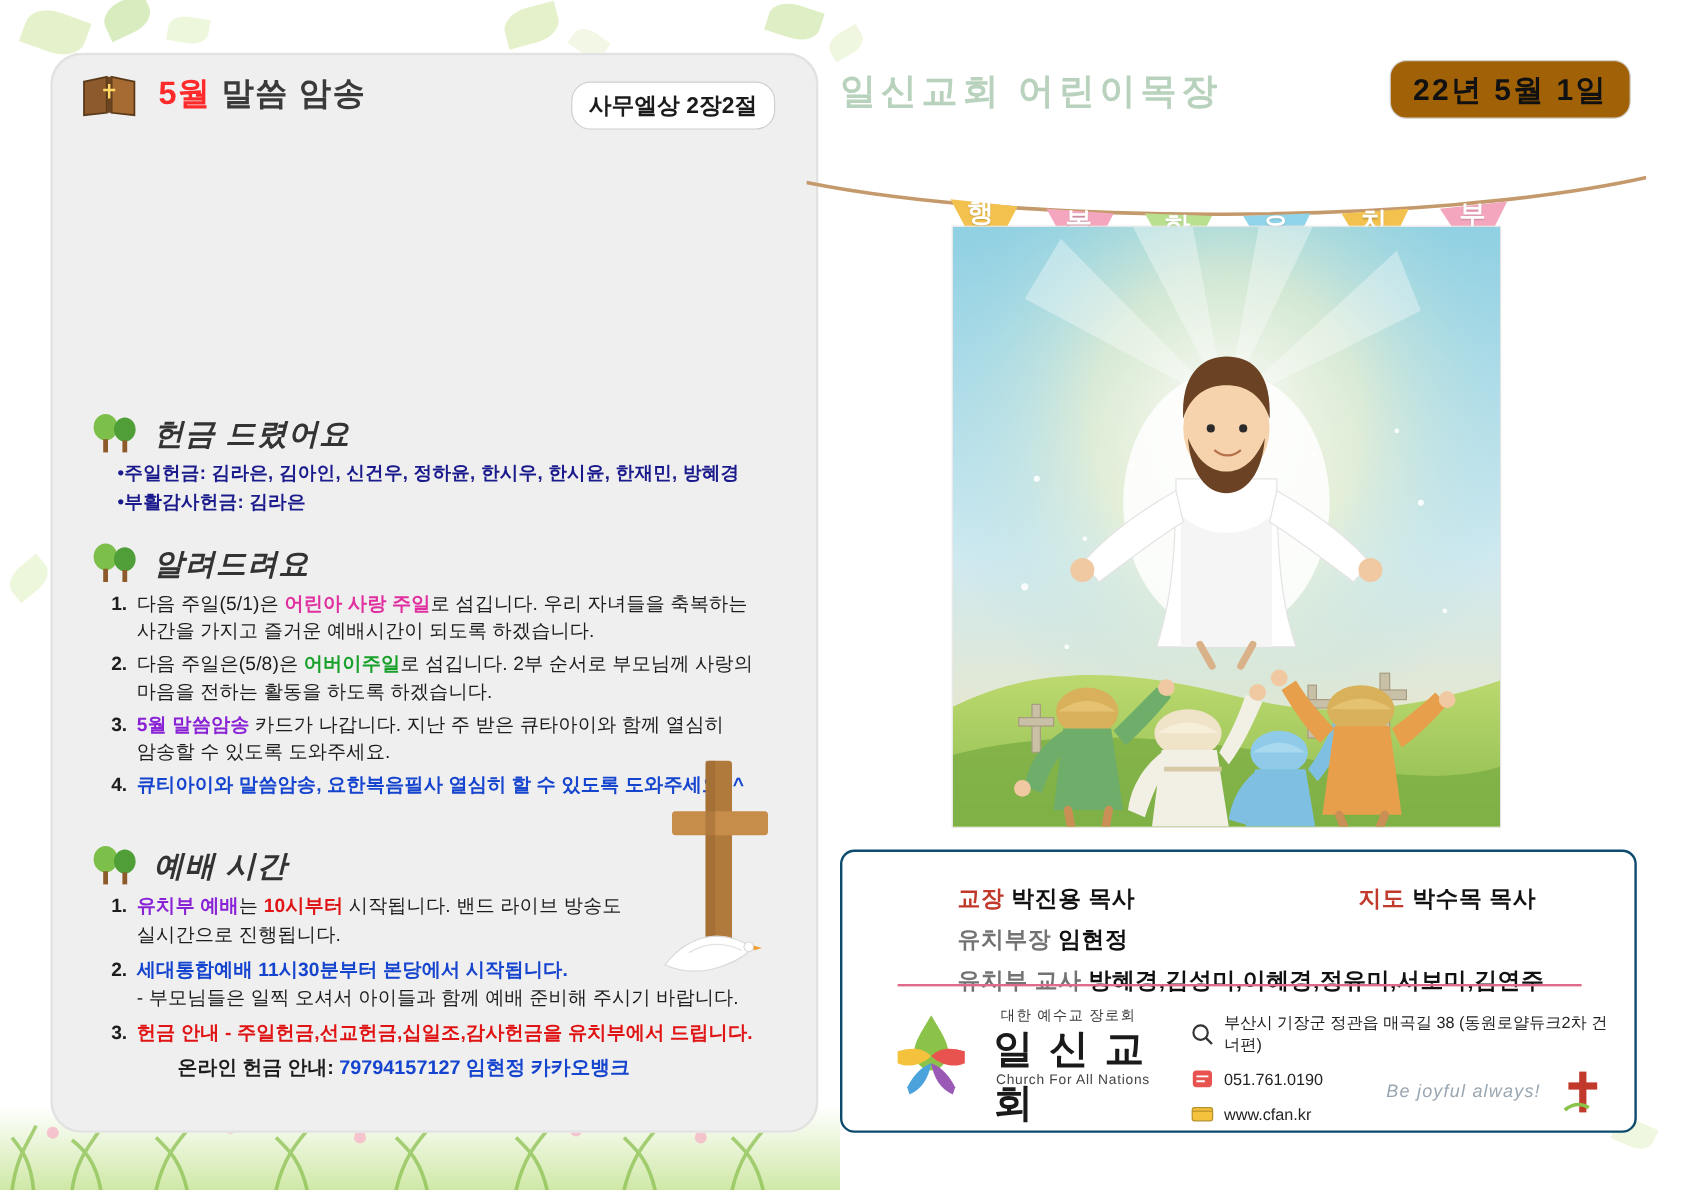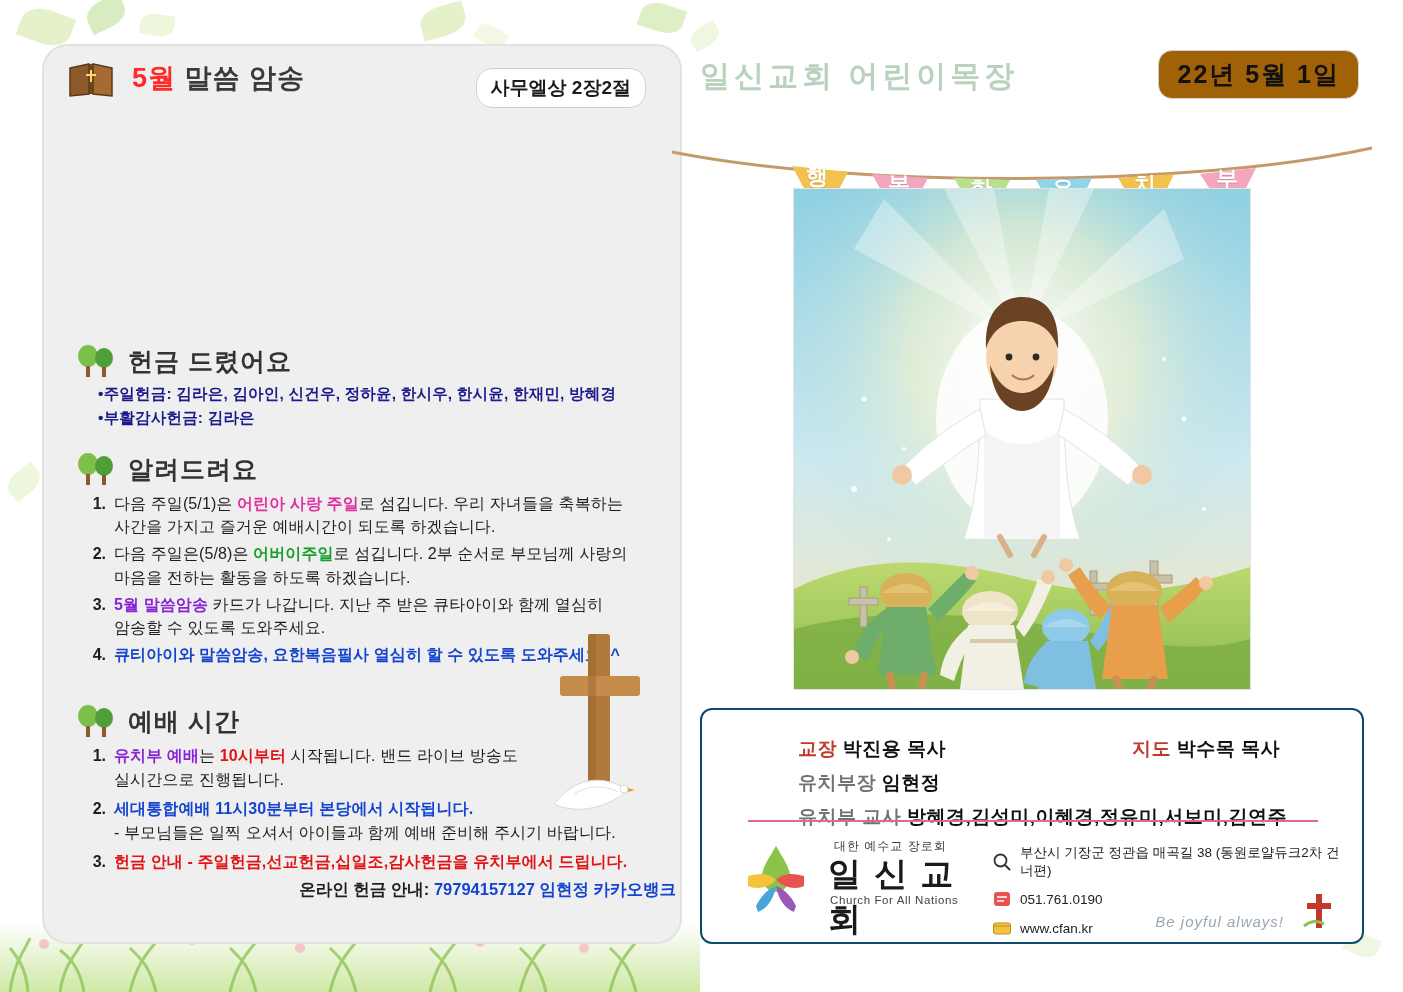--- a/index.html
+++ b/index.html
@@ -34,37 +34,37 @@
     display:flex;flex-direction:column;justify-content:center;align-items:center;gap:12px;
   }
   .verse-line{font-size:23px;font-weight:bold;color:#2b2b2b;letter-spacing:1px;white-space:nowrap;}
   .v-red{color:#e01414;}
   .v-green{color:#1f9c2b;}
   .v-blue{color:#1b4fd6;}
 
   .section{position:absolute;left:34px;width:600px;}
   .section-head{display:flex;align-items:center;gap:10px;margin-bottom:6px;}
   .tree-icon{width:42px;height:34px;}
-  .section-title{font-size:25px;font-weight:bold;color:#333;letter-spacing:1px;}
+  .section-title{font-size:25px;font-weight:bold;color:#333;letter-spacing:1px;font-style:italic;}
 
   .offer-line{font-size:15.5px;color:#1a1a8c;font-weight:bold;margin:3px 0 3px 22px;letter-spacing:.2px;}
   .offer-line .lbl{color:#1a1a8c;}
   .offer-line .names{color:#1a1a8c;font-weight:bold;}
 
   .notice-item{display:flex;font-size:16px;color:#1d1d1d;margin:4px 0;line-height:1.45;}
   .notice-num{width:30px;text-align:right;padding-right:8px;flex:none;font-weight:bold;}
   .notice-text{flex:1;letter-spacing:.1px;}
   .hl-pink{color:#e030a0;font-weight:bold;}
   .hl-green{color:#19a02b;font-weight:bold;}
   .hl-purple{color:#8a23d6;font-weight:bold;}
   .hl-red{color:#e01414;font-weight:bold;}
   .line-blue{color:#1544cf;font-weight:bold;}
 
   .worship-item{display:flex;font-size:16px;color:#1d1d1d;margin:5px 0;line-height:1.5;}
-  .online-line{margin-left:72px;font-size:16.5px;color:#1d1d1d;font-weight:bold;text-align:right;}
+  .online-line{margin-left:72px;font-size:16.5px;color:#1d1d1d;font-weight:bold;}
   .num-blue{color:#1544cf;font-weight:bold;}
 
   .cross-deco{position:absolute;right:18px;bottom:120px;width:120px;height:200px;}
 
   
   .church-name{
     position:absolute;left:700px;top:56px;font-size:30px;font-weight:bold;
     color:#b9d2bd;letter-spacing:4px;
   }
   .date-box{
@@ -91,21 +91,21 @@
   .divider{position:absolute;left:46px;top:110px;width:570px;height:2px;background:#e06a8a;}
 
   .logo-wrap{position:absolute;left:36px;top:126px;width:230px;height:90px;}
   .logo-kr{position:absolute;left:96px;top:2px;font-size:12px;color:#3a3a3a;letter-spacing:1px;}
   .logo-main{position:absolute;left:90px;top:16px;font-size:33px;font-weight:bold;color:#1a1a1a;letter-spacing:2px;}
   .logo-sub{position:absolute;left:92px;top:58px;font-size:11.5px;color:#444;letter-spacing:.6px;}
 
   .contact{position:absolute;left:290px;top:134px;width:350px;font-size:13.5px;color:#222;}
   .contact-row{display:flex;align-items:center;gap:8px;margin-bottom:9px;}
   .cicon{width:20px;height:20px;flex:none;display:inline-block;}
-  .joyful{position:absolute;right:78px;bottom:12px;font-size:15px;color:#9aa7b2;font-style:italic;letter-spacing:1px;}
+  .joyful{position:absolute;right:78px;bottom:24px;font-size:15px;color:#9aa7b2;font-style:italic;letter-spacing:1px;}
 </style>
 </head>
 <body>
 
 <div class="bg-leaves">
   <div class="leaf" style="left:20px;top:10px;width:52px;height:34px;background:#cfe6a0;transform:rotate(20deg);"></div>
   <div class="leaf" style="left:86px;top:0px;width:40px;height:28px;background:#b9dd8c;transform:rotate(-25deg);"></div>
   <div class="leaf" style="left:140px;top:14px;width:34px;height:22px;background:#dff0c0;transform:rotate(10deg);"></div>
   <div class="leaf" style="left:420px;top:6px;width:46px;height:30px;background:#cfe6a0;transform:rotate(-15deg);"></div>
   <div class="leaf" style="left:476px;top:26px;width:30px;height:20px;background:#e7f3cf;transform:rotate(35deg);"></div>

